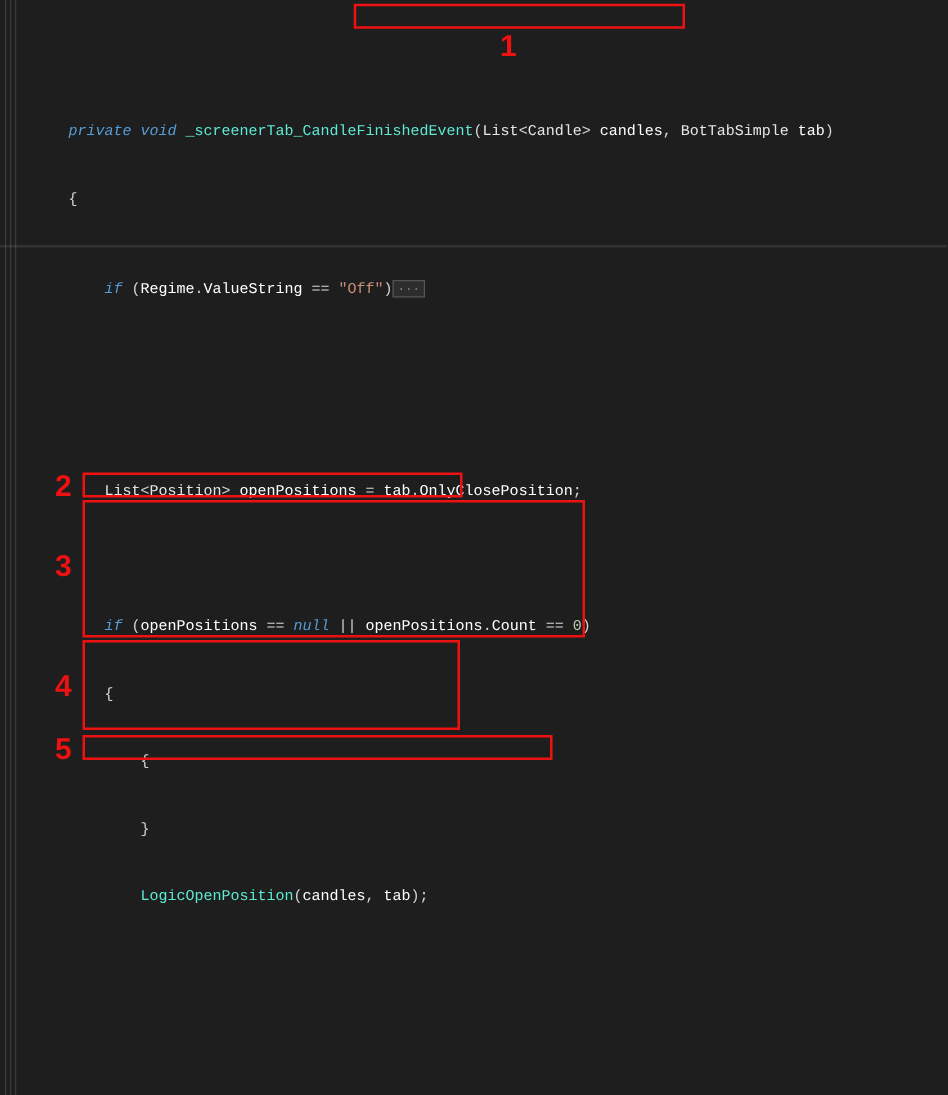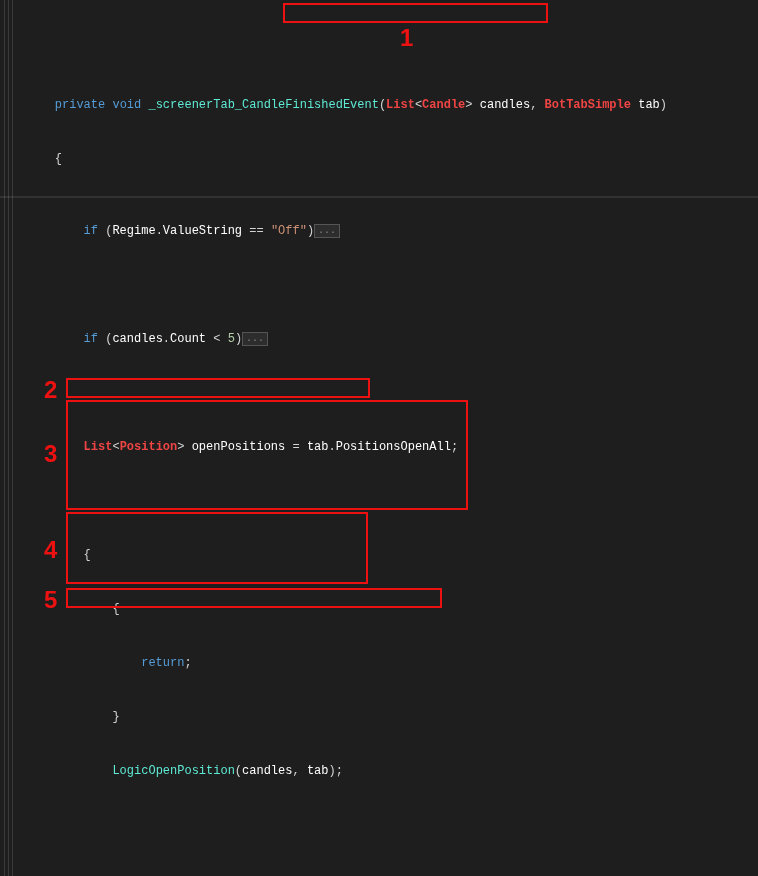--- a/index.html
+++ b/index.html
@@ -27,22 +27,22 @@
   .gutter-lines::before,
   .gutter-lines::after {
     content: "";
     position: absolute;
     left: 4px; top:0; bottom:0;
     width:1px;
     background:#3a3a3a;
   }
   .gutter-lines::after { left: 8px; }
   .line { min-height: 18px; }
-  .kw   { color: #569cd6; }
-  .type { color: #ef4444; font-weight: bold; }
+  .kw   { color: #569cd6; font-style: italic; }
+  .type { color: #e5e5e5; }
   .meth { color: #5eead4; }
   .var  { color: #ffffff; }
   .str  { color: #ce9178; }
   .num  { color: #b5cea8; }
   .pun  { color: #d4d4d4; }
   .op   { color: #d4d4d4; }
   .collapsed {
     display:inline-block;
     border:1px solid #555;
     background:#2d2d2d;
@@ -79,27 +79,26 @@
 
 <div class="editor">
   <div class="gutter-lines"></div>
 
   
   <div class="line">    <span class="kw">private</span> <span class="kw">void</span> <span class="meth">_screenerTab_CandleFinishedEvent</span><span class="pun">(</span><span class="type">List</span><span class="pun">&lt;</span><span class="type">Candle</span><span class="pun">&gt;</span> <span class="var">candles</span><span class="pun">,</span> <span class="type">BotTabSimple</span> <span class="var">tab</span><span class="pun">)</span></div>
   <div class="line">    <span class="pun">{</span></div>
 
   <div class="line">        <span class="kw">if</span> <span class="pun">(</span><span class="var">Regime</span><span class="pun">.</span><span class="var">ValueString</span> <span class="op">==</span> <span class="str">"Off"</span><span class="pun">)</span><span class="collapsed">...</span></div>
   <div class="line"> </div>
-  <div class="line">        <span class="kw">if</span> <span class="pun">(</span><span class="var">candles</span><span class="pun">.</span><span class="var">Count</span> <span class="op">&lt;</span> <span class="num">5</span><span class="pun">)</span><span class="collapsed">...</span></div>
   <div class="line"> </div>
-  <div class="line">        <span class="type">List</span><span class="pun">&lt;</span><span class="type">Position</span><span class="pun">&gt;</span> <span class="var">openPositions</span> <span class="op">=</span> <span class="var">tab</span><span class="pun">.</span><span class="var">PositionsOpenAll</span><span class="pun">;</span></div>
+  <div class="line">        <span class="type">List</span><span class="pun">&lt;</span><span class="type">Position</span><span class="pun">&gt;</span> <span class="var">openPositions</span> <span class="op">=</span> <span class="var">tab</span><span class="pun">.</span><span class="var">OnlyClosePosition</span><span class="pun">;</span></div>
   <div class="line"> </div>
+  <div class="line">        <span class="kw">if</span> <span class="pun">(</span><span class="var">openPositions</span> <span class="op">==</span> <span class="kw">null</span> <span class="op">||</span> <span class="var">openPositions</span><span class="pun">.</span><span class="var">Count</span> <span class="op">==</span> <span class="num">0</span><span class="pun">)</span></div>
   <div class="line">        <span class="pun">{</span></div>
   <div class="line">            <span class="pun">{</span></div>
-  <div class="line">                <span class="kw">return</span><span class="pun">;</span></div>
   <div class="line">            <span class="pun">}</span></div>
   <div class="line">            <span class="meth">LogicOpenPosition</span><span class="pun">(</span><span class="var">candles</span><span class="pun">,</span> <span class="var">tab</span><span class="pun">);</span></div>
   <div class="hruler" style="top:196px;"></div>
   
   
   
   
 
   
   

